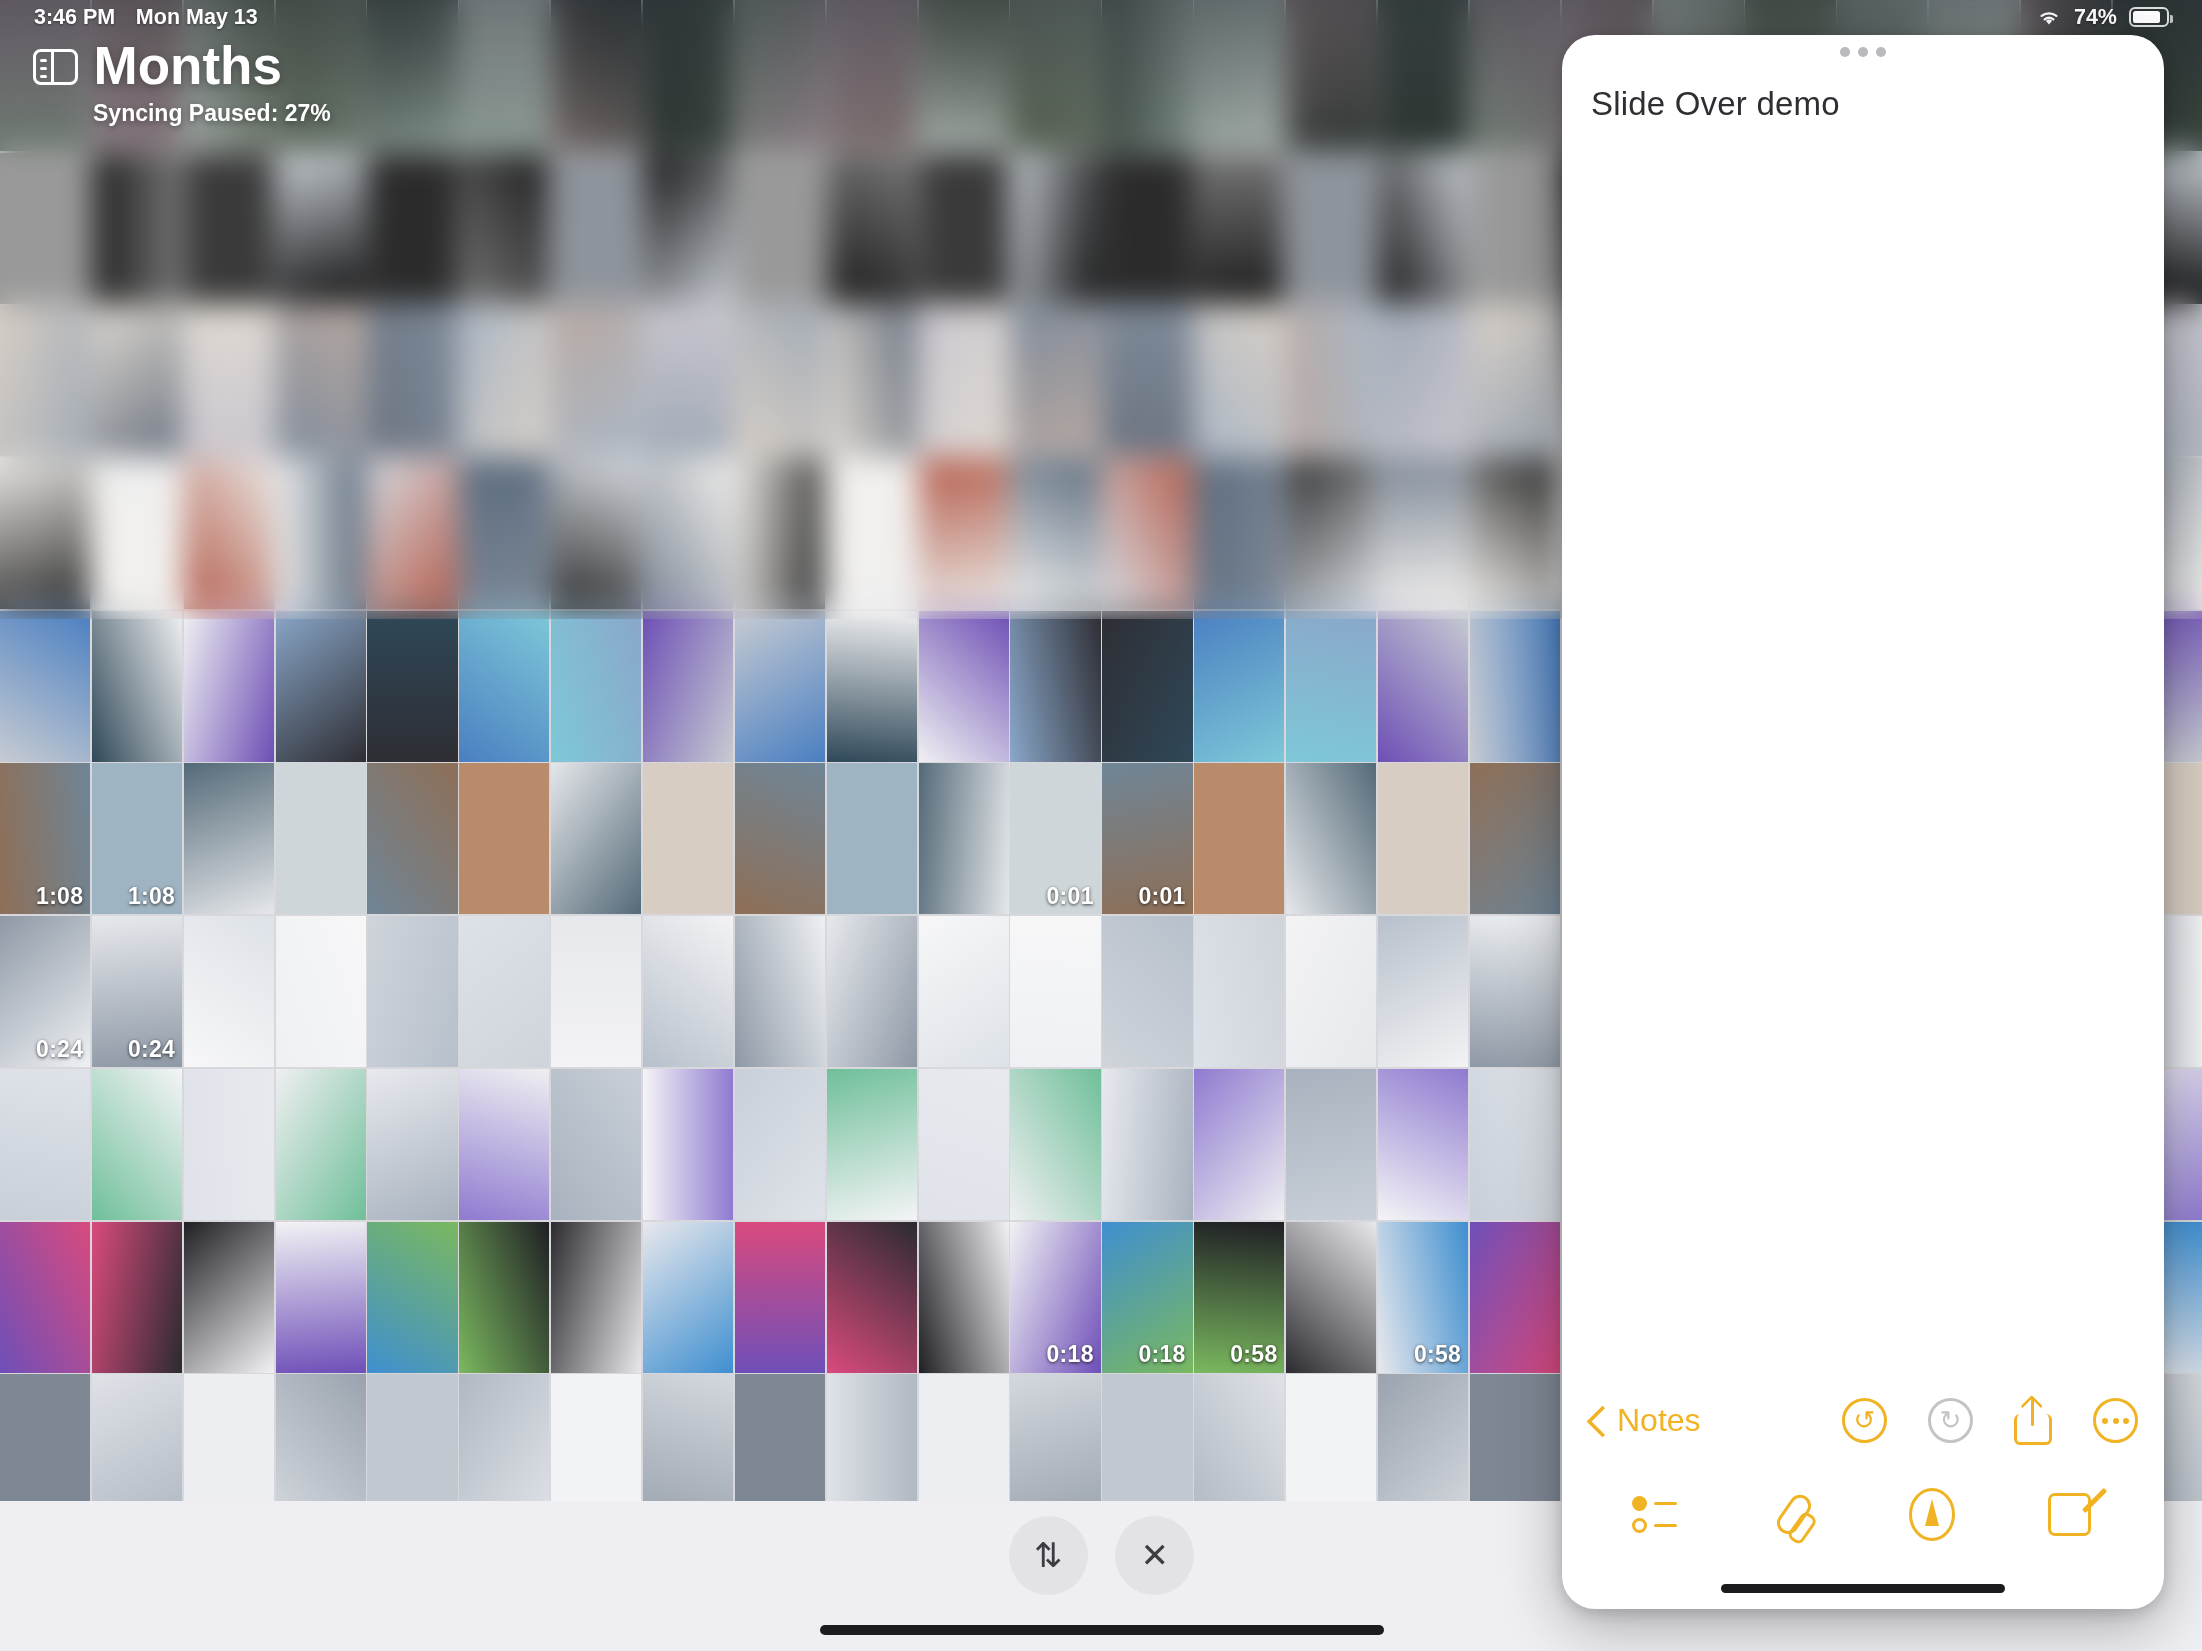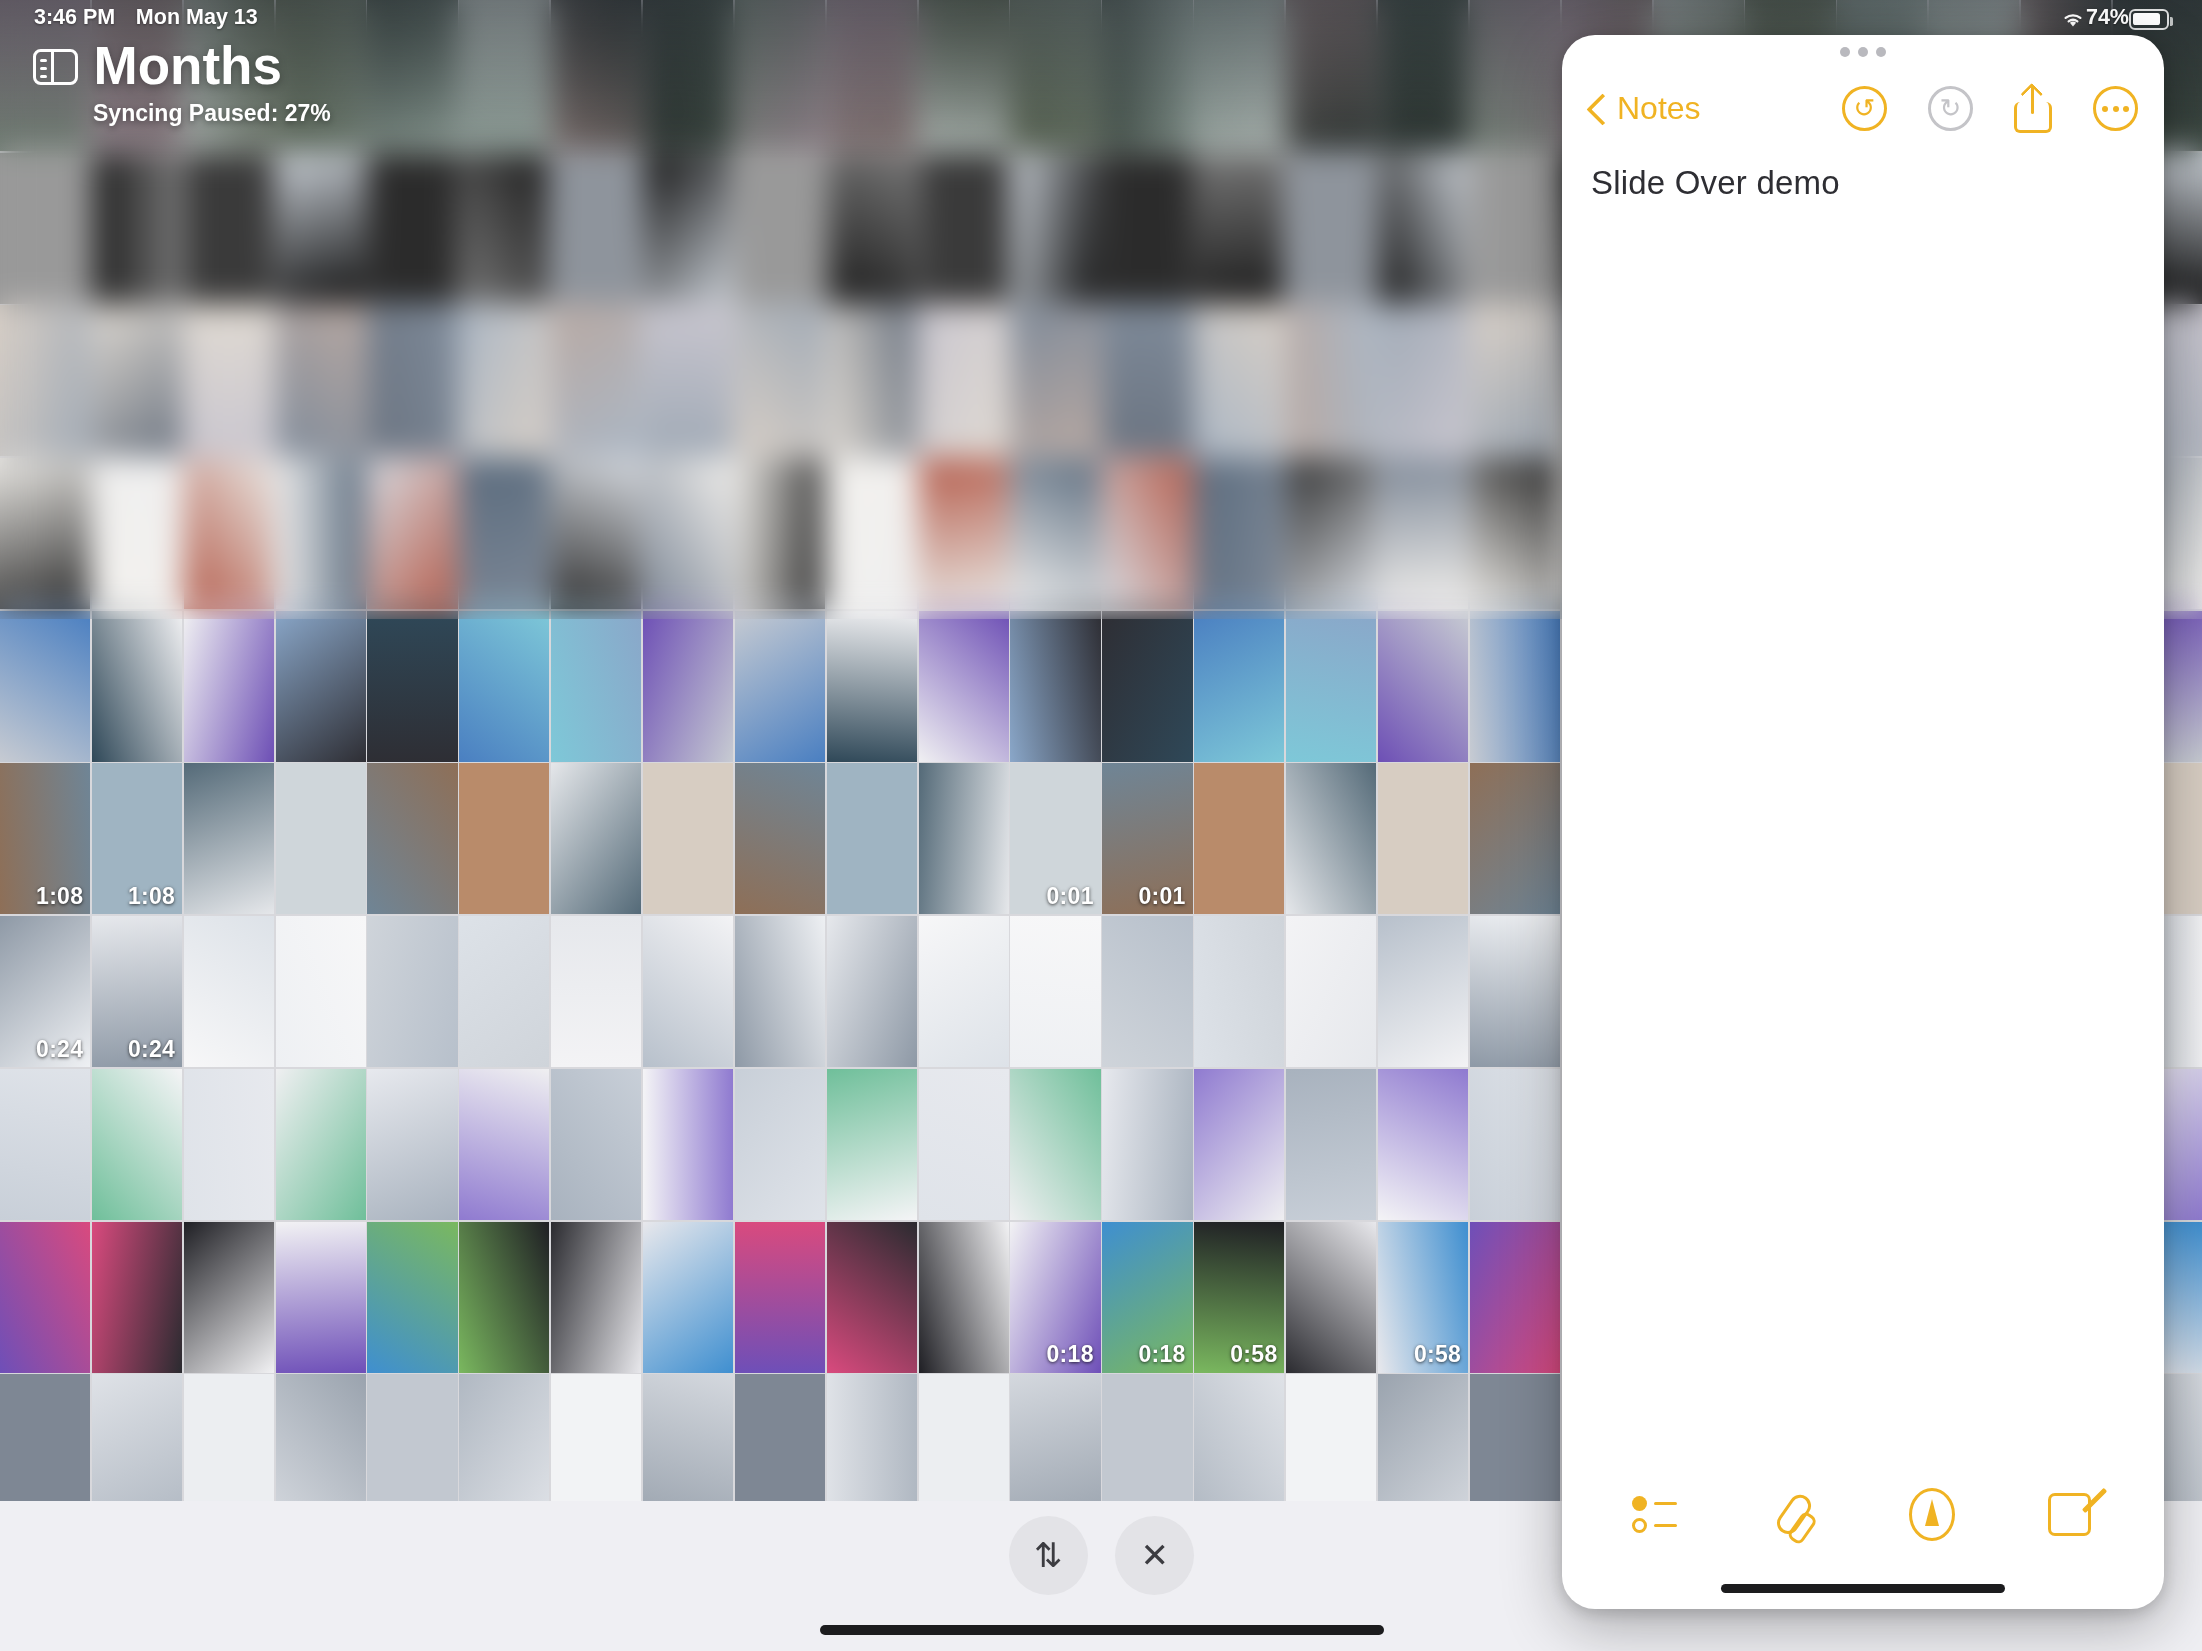--- a/index.html
+++ b/index.html
@@ -47,21 +47,21 @@
 
   
   #status-bar {
     position:absolute; left:0; top:0; width:2203px; height:34px;
     display:flex; align-items:center;
     color:#fff; font-size:21.5px; font-weight:600;
     padding:0 34px; z-index:40;
     text-shadow:0 0.9px 2.6px rgba(0,0,0,.45);
   }
   #status-left { display:flex; gap:20.6px; align-items:center; }
-  #status-right { margin-left:auto; display:flex; align-items:flex-end; }
+  #status-right { margin-left:auto; display:flex; gap:12px; align-items:center; }
   .batt {
     width:40px; height:20.6px; border:2.2px solid rgba(255,255,255,.85);
     border-radius:6px; position:relative; display:inline-block;
   }
   .batt::after{
     content:""; position:absolute; right:-6px; top:6px; width:3.4px; height:8.6px;
     background:rgba(255,255,255,.7); border-radius:0 1.7px 1.7px 0;
   }
   .batt > i { position:absolute; left:2.2px; top:2.2px; bottom:2.2px; width:74%;
     background:#fff; border-radius:2.6px; display:block; }
@@ -532,20 +532,24 @@
   </div>
 
   <div id="slide-over">
 
     <div id="grabber">
       <span class="gdot"></span>
         <span class="gdot"></span>
         <span class="gdot"></span>
     </div>
 
+    <div id="note-body">
+      <div id="note-title">Slide Over demo</div>
+    </div>
+
     <div id="notes-nav">
       <div id="back-chevron"></div>
       <div id="back-label">Notes</div>
 
       <div id="nav-actions">
         <div class="circ-btn">
           <span class="arrow-glyph">↺</span>
         </div>
         <div class="circ-btn disabled">
           <span class="arrow-glyph">↻</span>
@@ -556,24 +560,20 @@
             <span class="tip"></span>
         </div>
         <div class="circ-btn">
           <span id="more-dots">
             <span class="mdot"></span>
               <span class="mdot"></span>
               <span class="mdot"></span>
           </span>
         </div>
       </div>
-    </div>
-
-    <div id="note-body">
-      <div id="note-title">Slide Over demo</div>
     </div>
 
     <div id="notes-toolbar">
       <div class="tb" id="checklist-icon">
         <span class="r top">
             <span class="mark filled"></span>
             <span class="bar"></span>
           </span>
         <span class="r bot">
             <span class="mark empty"></span>

